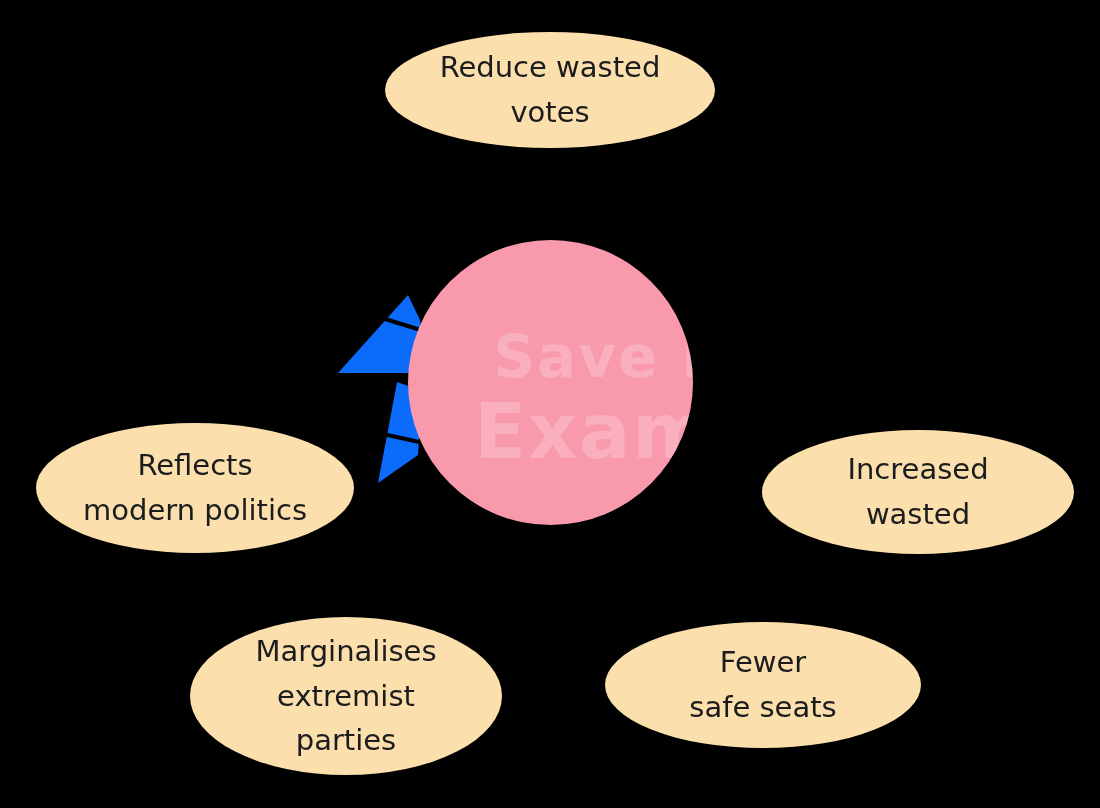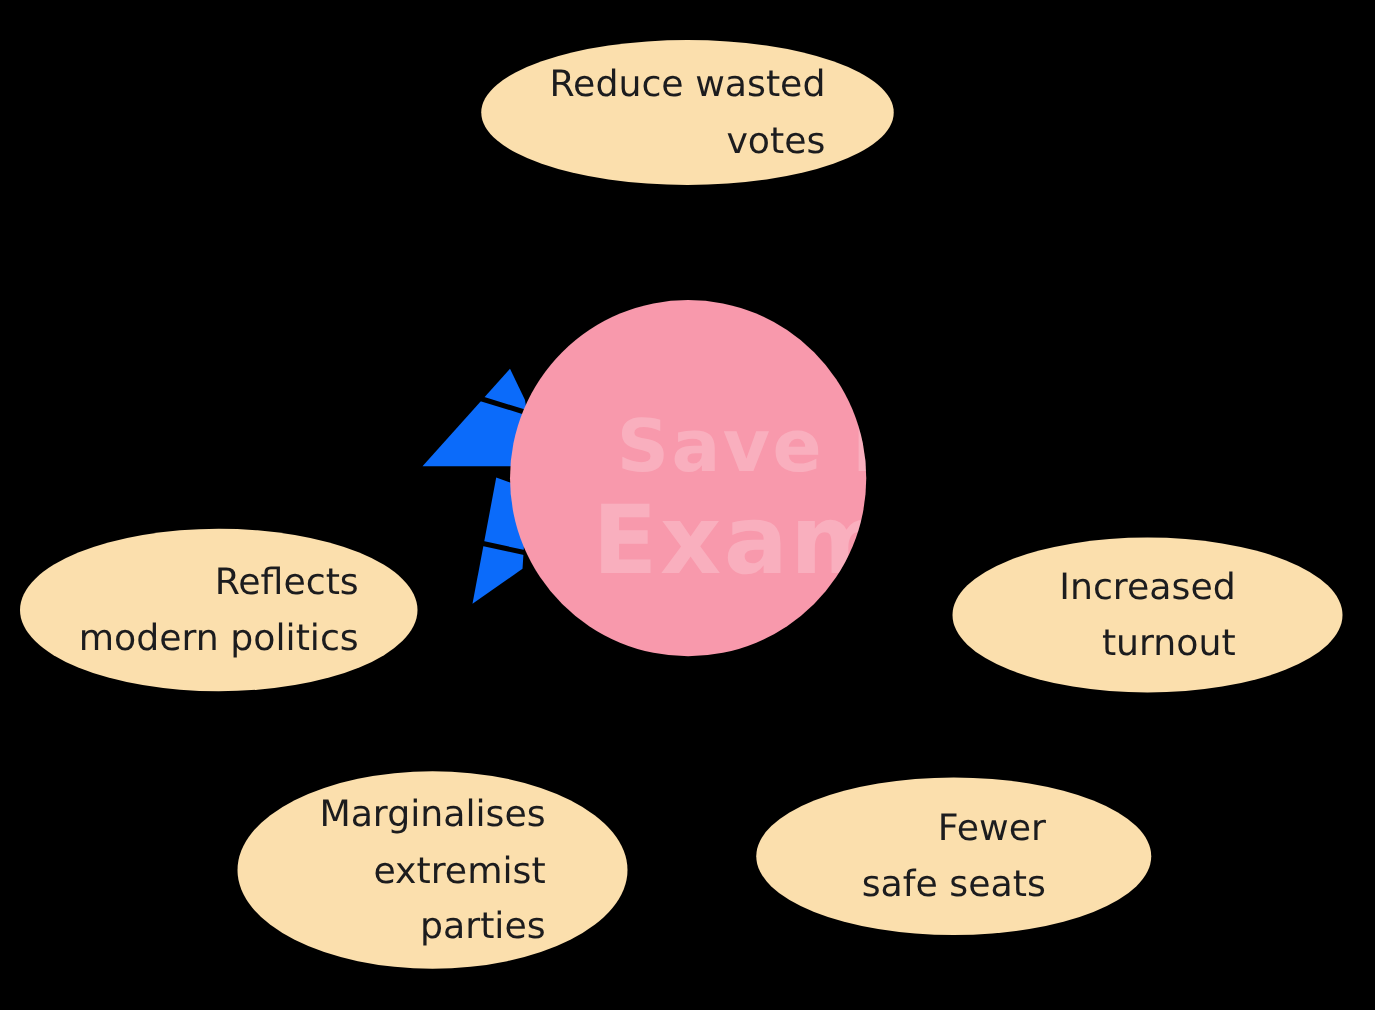--- a/index.html
+++ b/index.html
@@ -23,31 +23,31 @@
     inset: 0;
   }
   
   .node {
     position: absolute;
     background: var(--node-fill);
     border-radius: 50%;
     display: flex;
     align-items: center;
     justify-content: center;
-    text-align: right;
+    text-align: center;
     color: var(--text);
     font-size: 29px;
     line-height: 1.55;
     white-space: pre-line;
     z-index: 1;
   }
   .n0 { left: 385px; top: 32px;  width: 330px; height: 116px; }
   .n1 { left: 38px;  top: 167px; width: 312px; height: 130px; }
   .n2 { left: 750px; top: 170px; width: 312px; height: 130px; }
-  .n3 { left: 16px;  top: 423px; width: 318px; height: 130px; }
+  .n3 { left: 36px;  top: 423px; width: 318px; height: 130px; }
   .n4 { left: 762px; top: 430px; width: 312px; height: 124px; }
   .n5 { left: 190px; top: 617px; width: 312px; height: 158px; }
   .n6 { left: 605px; top: 622px; width: 316px; height: 126px; }
 
   
   .bolt {
     position: absolute;
     left: 330px;
     top: 285px;
     z-index: 2;
@@ -114,21 +114,21 @@
   <div class="node n0">
     <span>Reduce wasted
 votes</span>
   </div>
   <div class="node n3">
     <span>Reflects
 modern politics</span>
   </div>
   <div class="node n4">
     <span>Increased
-turnout</span>
+wasted</span>
   </div>
   <div class="node n6">
     <span>Fewer
 safe seats</span>
   </div>
   <div class="node n5">
     <span>Marginalises
 extremist
 parties</span>
   </div>

